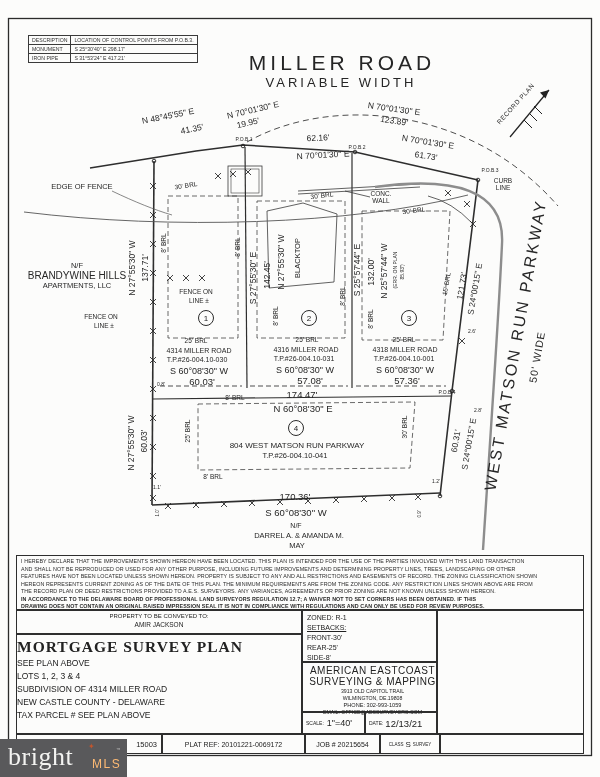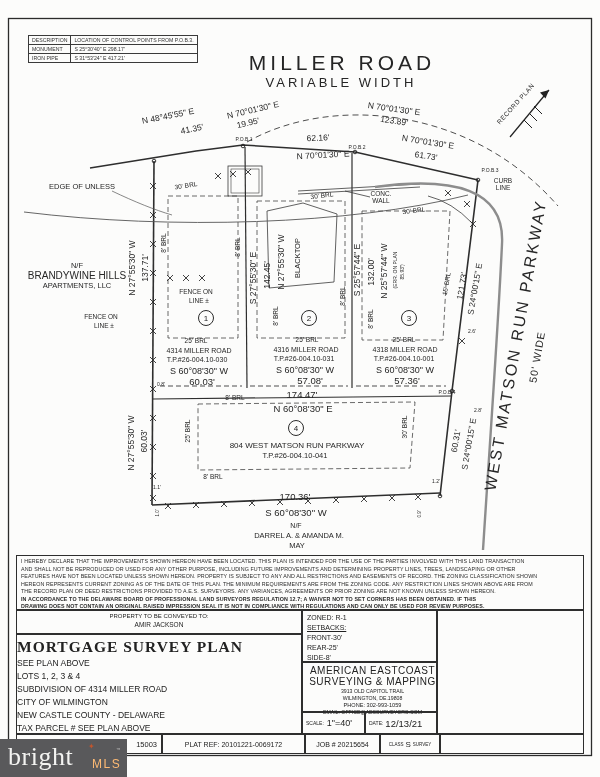--- a/index.html
+++ b/index.html
@@ -107,21 +107,21 @@
   <div class="lbl" style="left:394px;top:121px;font-size:8.5px;transform:translate(-50%,-50%) rotate(8deg);">123.89'</div>
   <div class="lbl" style="left:318px;top:138px;font-size:8.5px;transform:translate(-50%,-50%) rotate(-3deg);">62.16'</div>
   <div class="lbl" style="left:323px;top:155px;font-size:8.5px;transform:translate(-50%,-50%) rotate(-3deg);">N 70°01'30" E</div>
   <div class="lbl" style="left:428px;top:142px;font-size:8.5px;transform:translate(-50%,-50%) rotate(9deg);">N 70°01'30" E</div>
   <div class="lbl" style="left:426px;top:156px;font-size:8.5px;transform:translate(-50%,-50%) rotate(9deg);">61.73'</div>
   <div class="lbl" style="left:244px;top:139px;font-size:5px;">P.O.B.1</div>
   <div class="lbl" style="left:357px;top:147px;font-size:5px;">P.O.B.2</div>
   <div class="lbl" style="left:490px;top:170px;font-size:5px;">P.O.B.3</div>
   <div class="lbl" style="left:503px;top:181px;font-size:6.5px;">CURB</div>
   <div class="lbl" style="left:503px;top:188px;font-size:6.5px;">LINE</div>
-  <div class="lbl" style="left:82px;top:187px;font-size:7.5px;">EDGE OF UNLESS</div>
+  <div class="lbl" style="left:82px;top:187px;font-size:7.5px;">EDGE OF FENCE</div>
 
   <div class="lbl" style="left:77px;top:266px;font-size:7.5px;">N/F</div>
   <div class="lbl" style="left:77px;top:276px;font-size:10px;">BRANDYWINE HILLS</div>
   <div class="lbl" style="left:77px;top:286px;font-size:7.5px;">APARTMENTS, LLC</div>
   <div class="lbl" style="left:132px;top:268px;font-size:8.5px;transform:translate(-50%,-50%) rotate(-90deg);">N 27°55'30" W</div>
   <div class="lbl" style="left:145px;top:268px;font-size:8.5px;transform:translate(-50%,-50%) rotate(-90deg);">137.71'</div>
   <div class="lbl" style="left:164px;top:243px;font-size:6.5px;transform:translate(-50%,-50%) rotate(-90deg);">8' BRL</div>
   <div class="lbl" style="left:196px;top:292px;font-size:6.5px;">FENCE ON</div>
   <div class="lbl" style="left:199px;top:301px;font-size:6.5px;">LINE ±</div>
   <div class="lbl" style="left:101px;top:317px;font-size:6.5px;">FENCE ON</div>
@@ -214,21 +214,20 @@
 
   <div class="box" style="left:16px;top:610px;width:286px;height:24px;text-align:center;">
     <div class="tbc" style="position:static;font-size:6px;margin-top:2px;">PROPERTY TO BE CONVEYED TO:</div>
     <div class="tbc" style="position:static;font-size:6.5px;margin-top:2px;">AMIR JACKSON</div>
   </div>
   <div class="box" style="left:16px;top:634px;width:286px;height:100px;text-align:left;">
     <div style="font-family:'Liberation Serif',serif;font-weight:bold;font-size:15.5px;letter-spacing:1px;margin-top:3px;">MORTGAGE SURVEY PLAN</div>
     <div style="font-size:8.5px;margin-top:2px;">SEE PLAN ABOVE</div>
     <div style="font-size:8.5px;margin-top:3px;">LOTS 1, 2, 3 &amp; 4</div>
     <div style="font-size:8.5px;margin-top:3px;">SUBDIVISION OF 4314 MILLER ROAD</div>
-    <div style="font-size:8.5px;margin-top:3px;">CITY OF WILMINGTON</div>
     <div style="font-size:8.5px;margin-top:3px;">NEW CASTLE COUNTY - DELAWARE</div>
     <div style="font-size:8.5px;margin-top:3px;">TAX PARCEL # SEE PLAN ABOVE</div>
   </div>
   <div class="box" style="left:302px;top:610px;width:135px;height:52px;padding:2px 0 0 4px;">
     <div style="font-size:7px;line-height:10px;">ZONED: R-1</div>
     <div style="font-size:7px;line-height:10px;text-decoration:underline;">SETBACKS:</div>
     <div style="font-size:7px;line-height:10px;">FRONT-30'</div>
     <div style="font-size:7px;line-height:10px;">REAR-25'</div>
     <div style="font-size:7px;line-height:10px;">SIDE-8'</div>
   </div>

